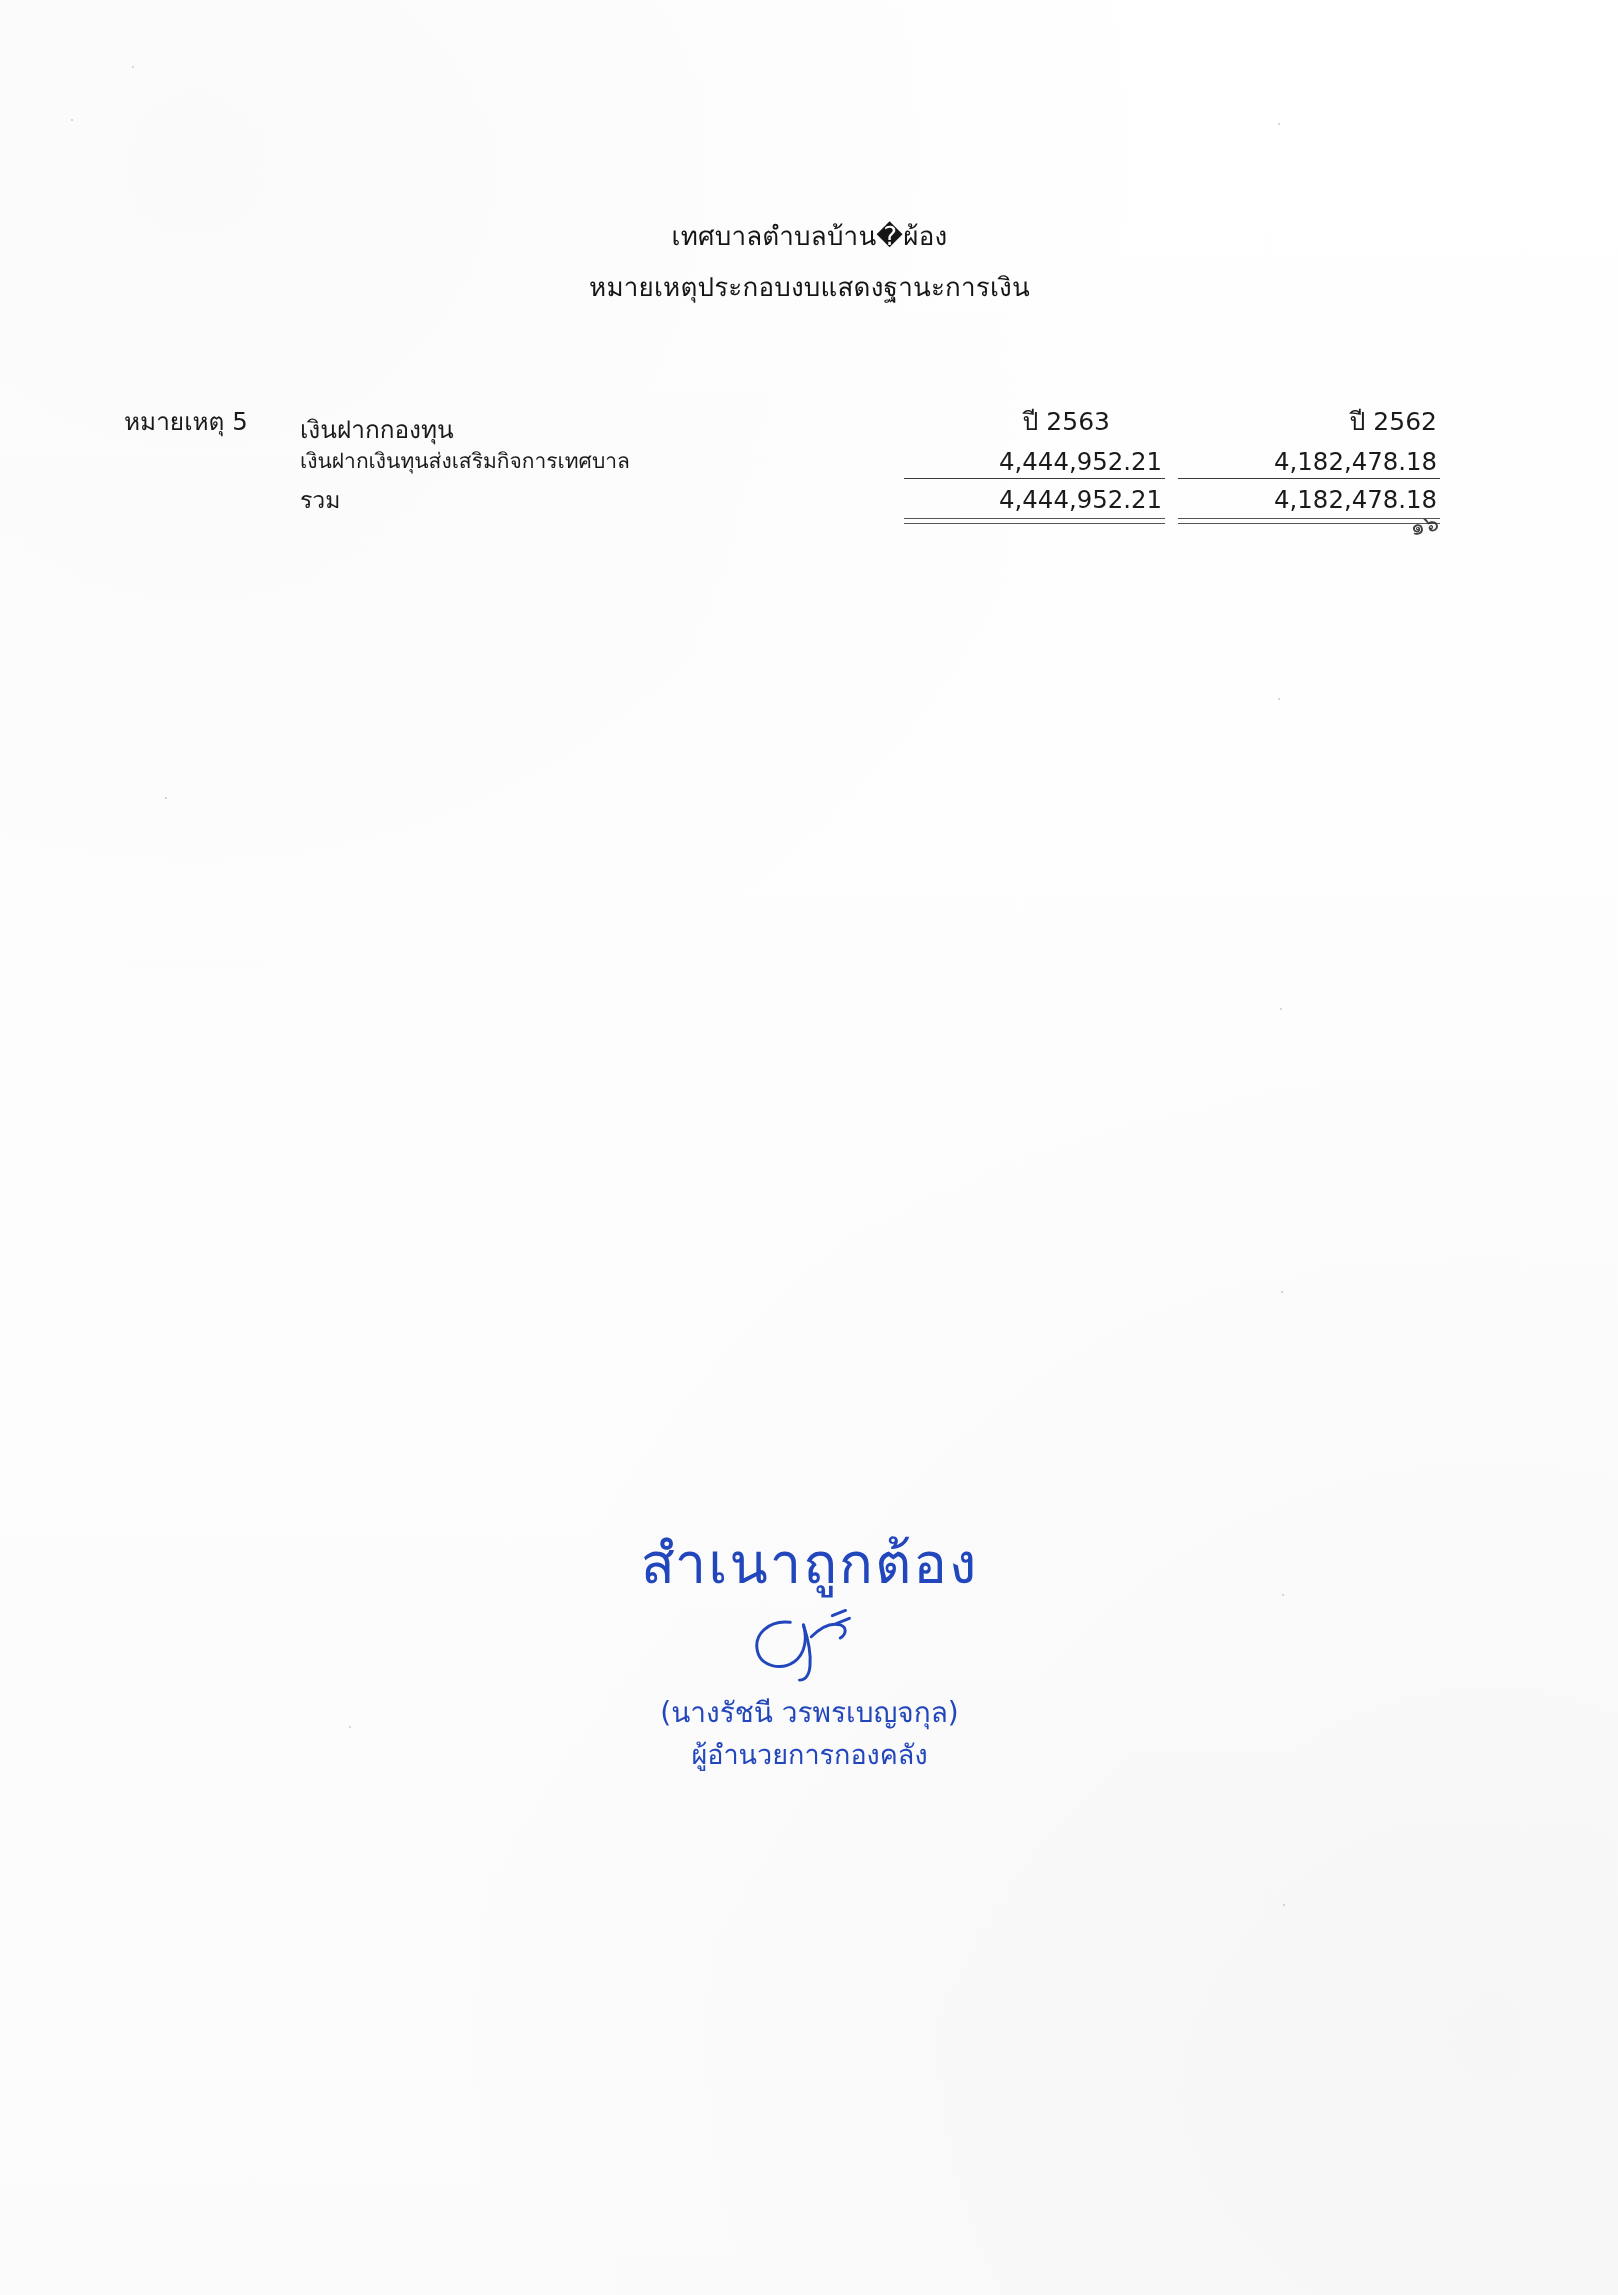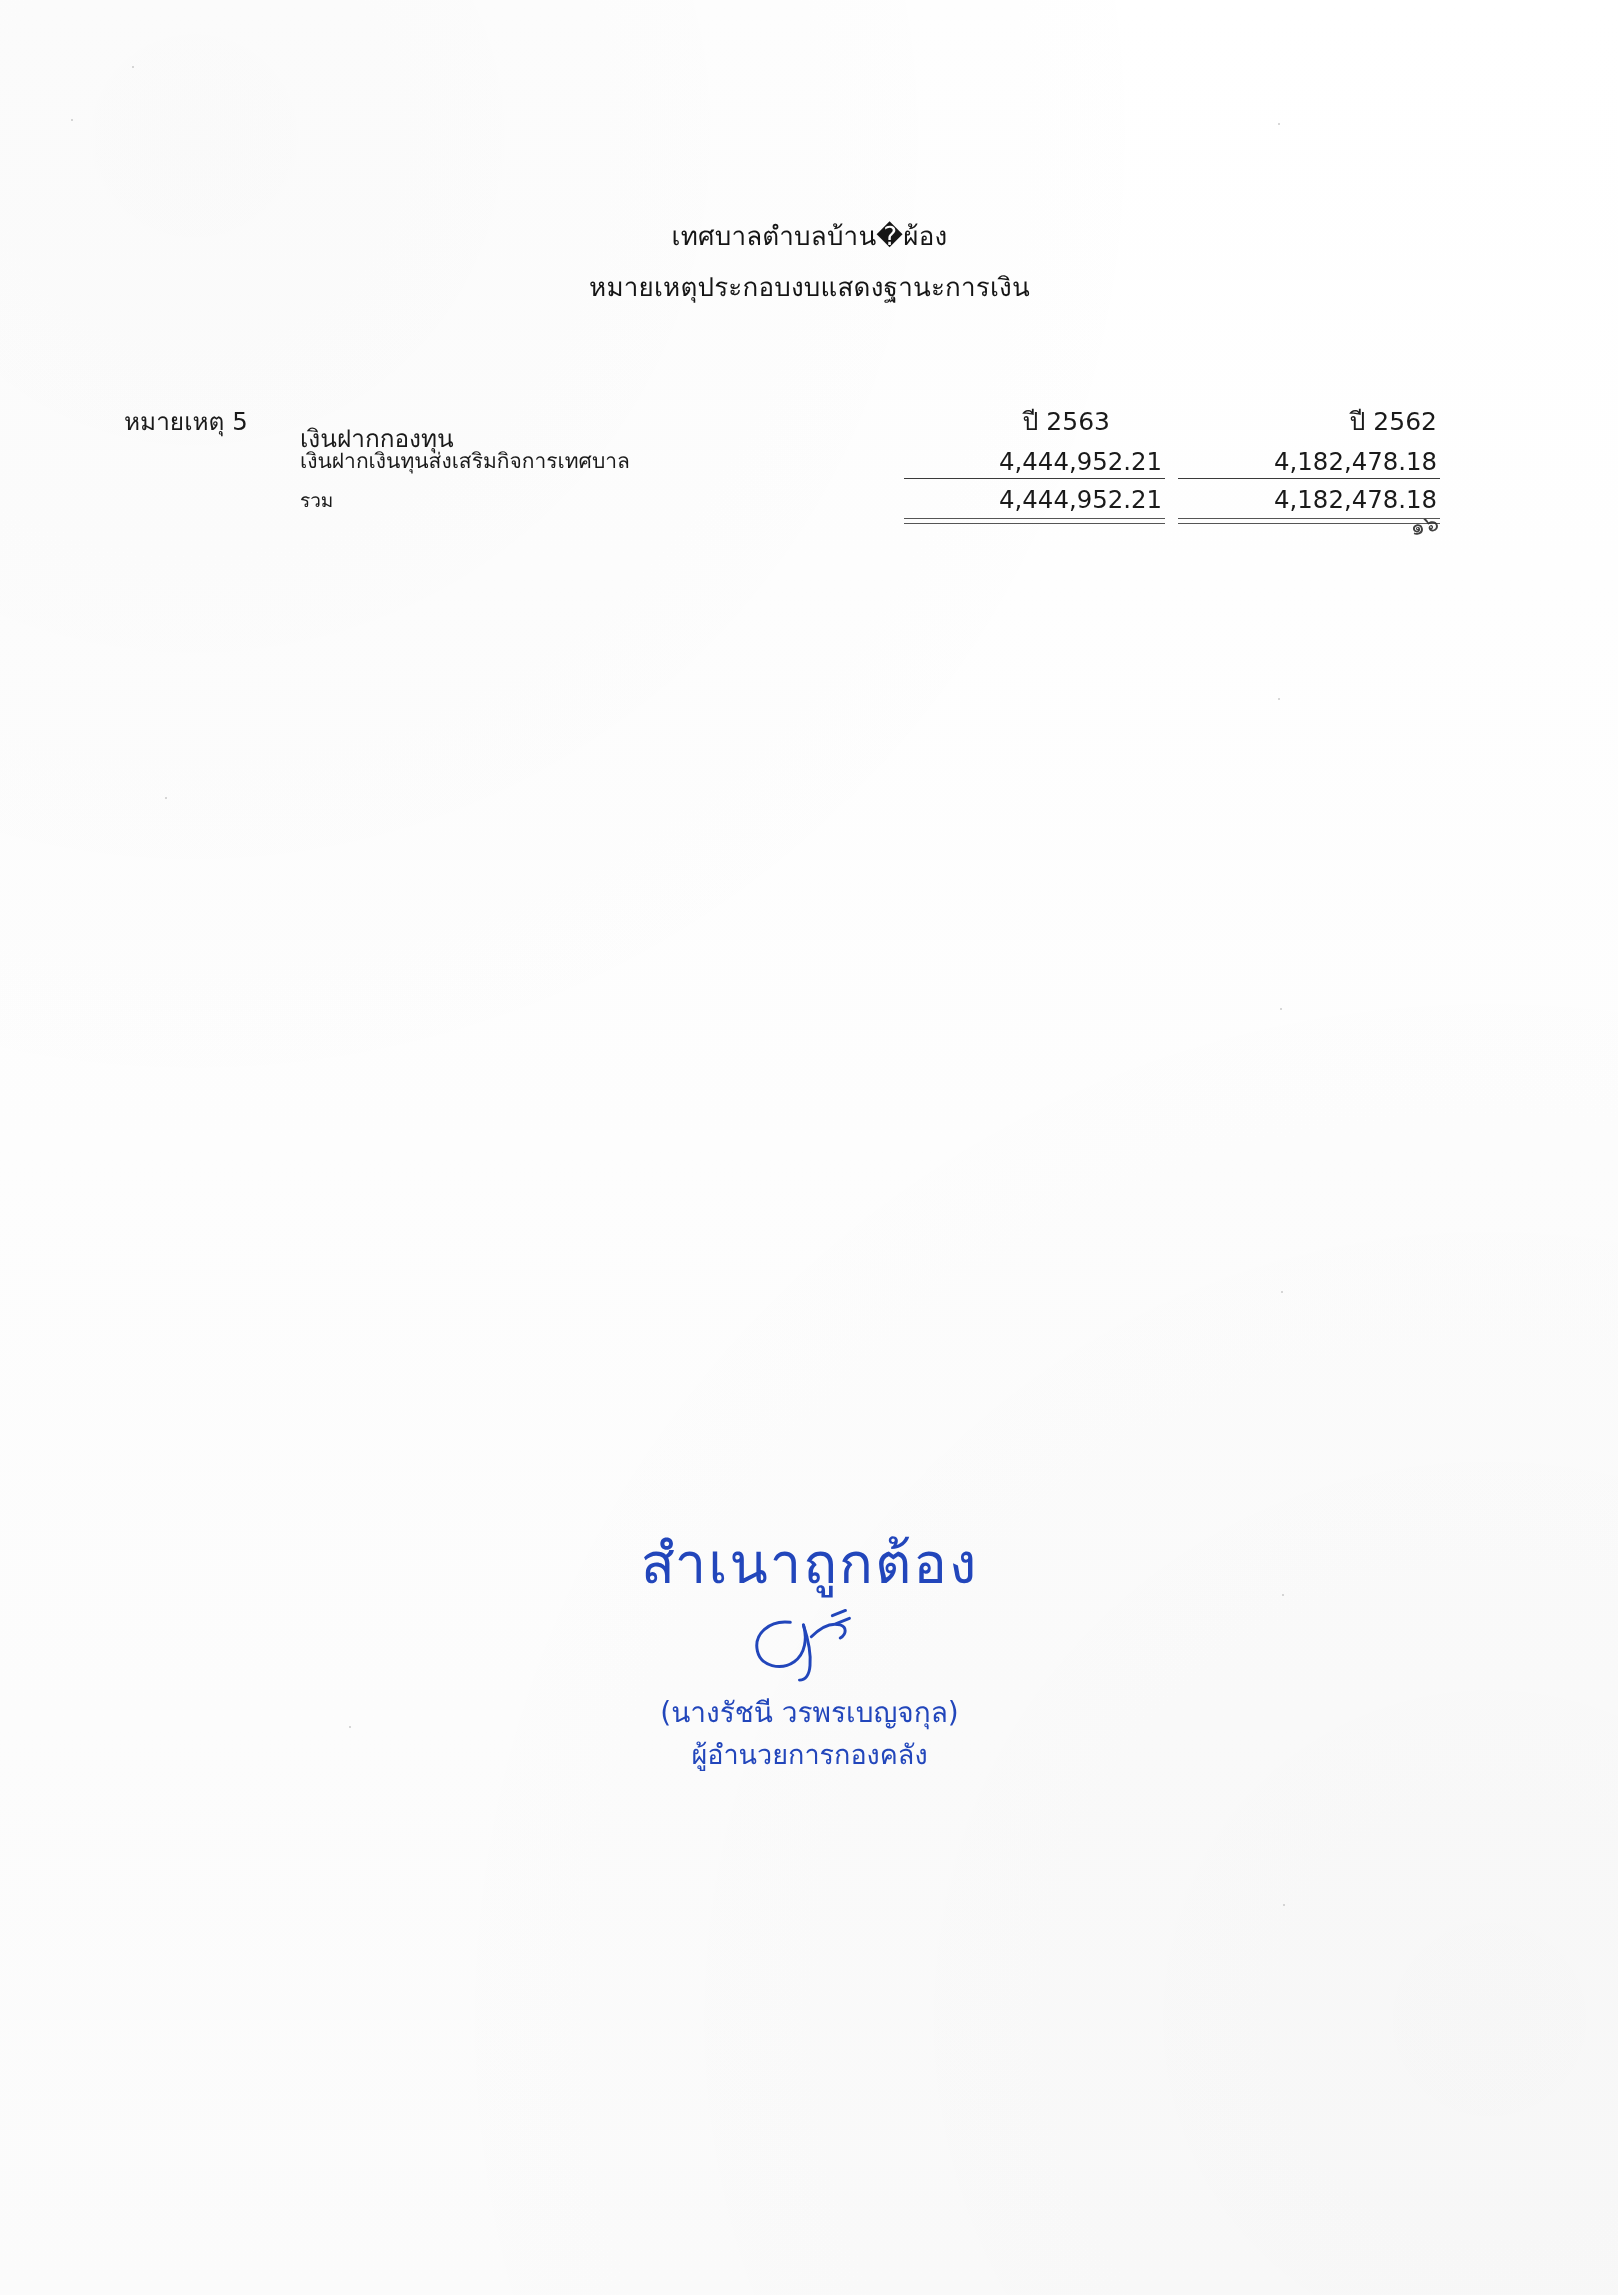--- a/index.html
+++ b/index.html
@@ -67,38 +67,38 @@
     position: absolute;
     left: 124px;
     top: 0;
     font-size: 24.4px;
     line-height: 37px;
     white-space: nowrap;
   }
   .note-title {
     position: absolute;
     left: 300px;
-    top: 17px;
+    top: 8px;
     font-size: 24.4px;
     line-height: 37px;
     white-space: nowrap;
   }
   .note-sub {
     position: absolute;
     left: 300px;
     top: 0;
     font-size: 21px;
     line-height: 34px;
     white-space: nowrap;
   }
   .note-total-label {
     position: absolute;
     left: 300px;
     top: 0;
-    font-size: 19px;
+    font-size: 23px;
     line-height: 36px;
     white-space: nowrap;
     text-align: right;
   }
   .col-head-1, .col-head-2 {
     position: absolute;
     top: 0;
     font-size: 25px;
     line-height: 37px;
     text-align: right;

